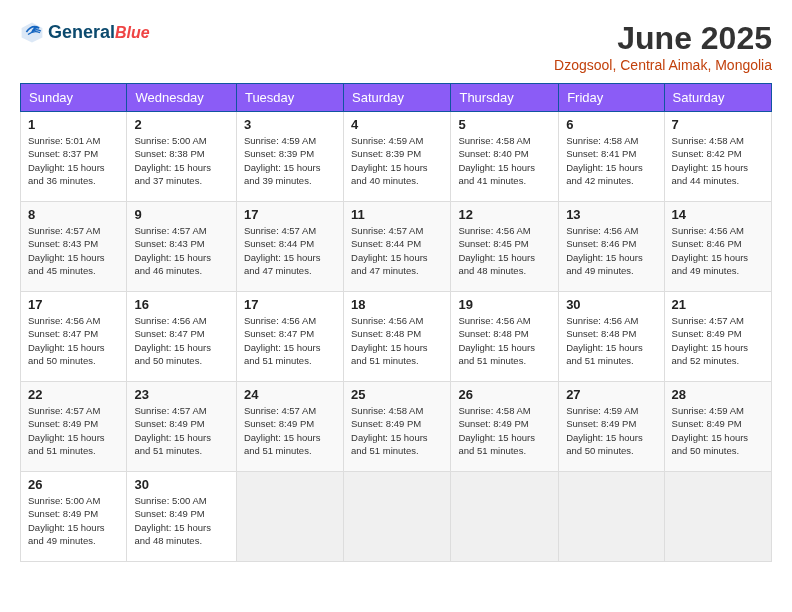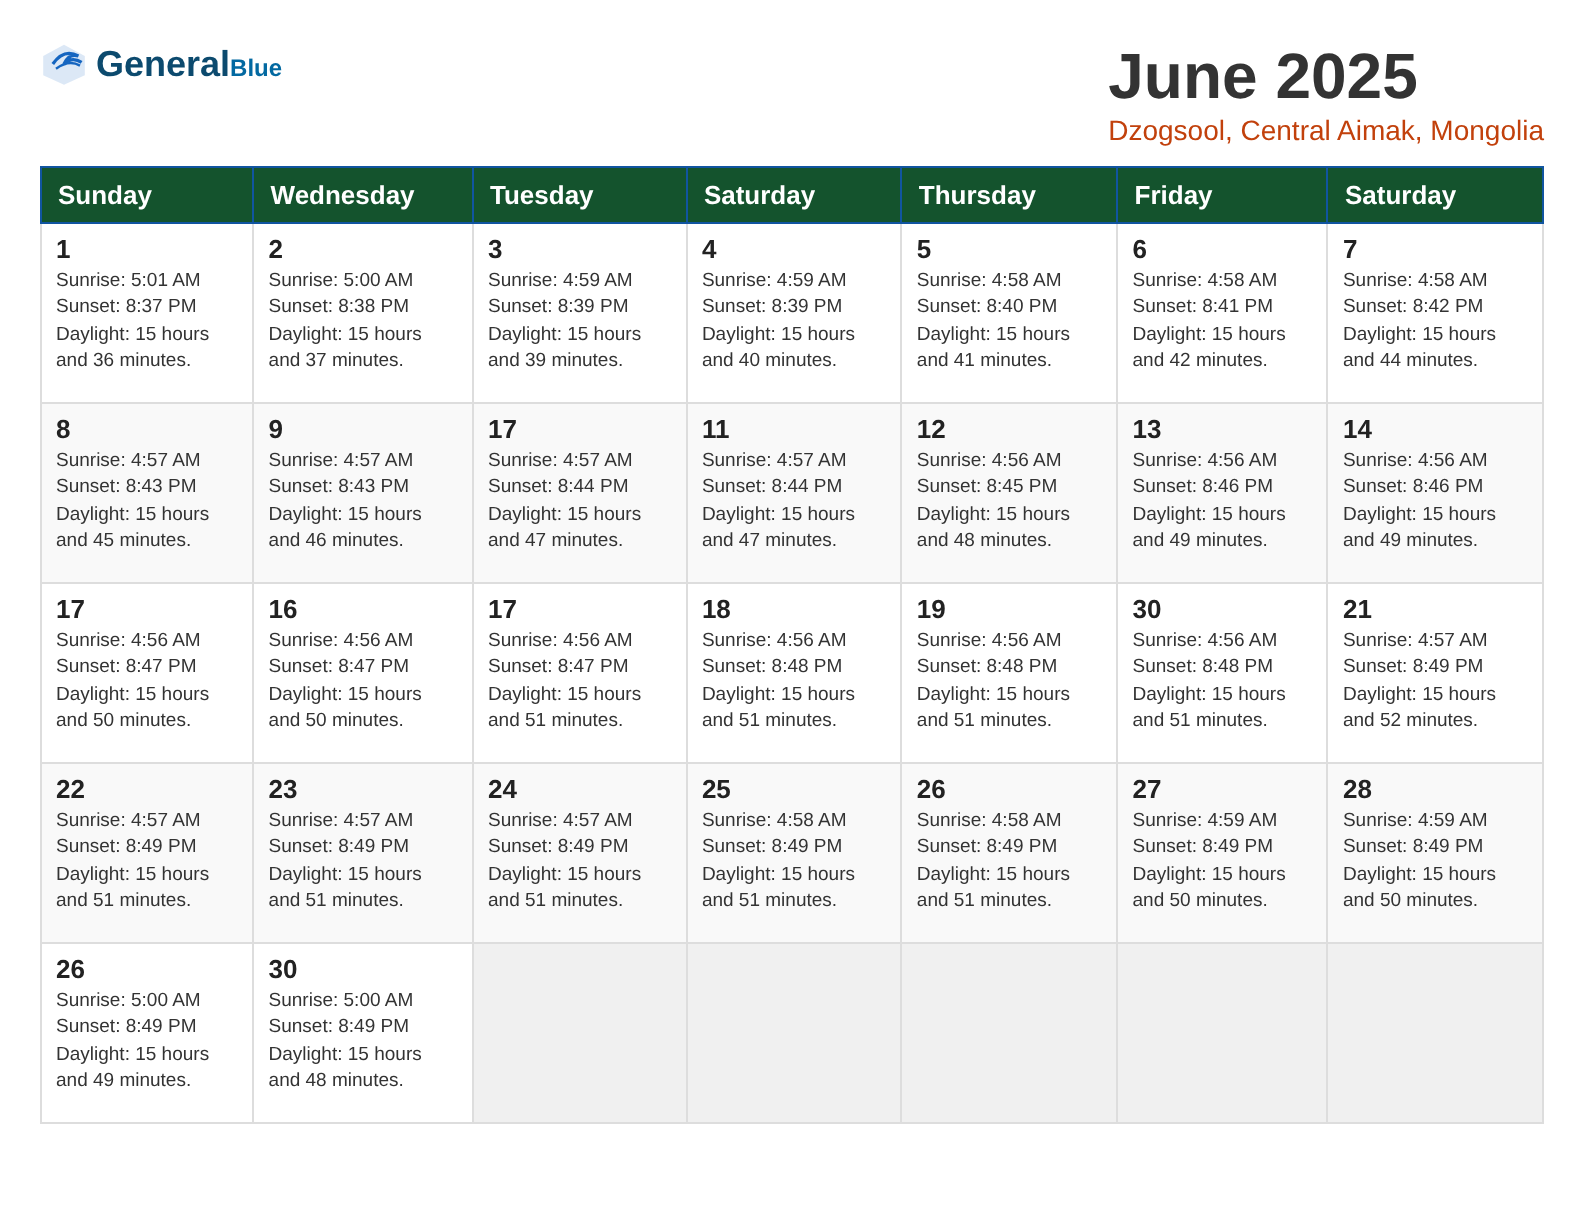--- a/index.html
+++ b/index.html
@@ -20,51 +20,53 @@
       display: flex;
       align-items: center;
       gap: 4px;
     }
     .logo-text-general {
       font-size: 18px;
       font-weight: bold;
       color: #0c4a6e;
     }
     .logo-text-blue {
-      font-size: 12px;
+      font-size: 16px;
       font-weight: bold;
-      color: #0369a1;
+      color: #ef4444;
+      font-style: italic;
     }
     .logo-icon {
       width: 24px;
       height: 24px;
     }
     .title-area {
+      text-align: right;
     }
     .month-title {
       font-size: 32px;
       font-weight: bold;
       color: #333;
     }
     .location-title {
       font-size: 14px;
       color: #c2410c;
     }
     table {
       width: 100%;
       border-collapse: collapse;
       font-size: 10.5px;
     }
     thead tr th {
-      background-color: #14532d;
+      background-color: #8b5cf6;
       color: #fff;
       text-align: left;
       padding: 6px 8px;
       font-size: 13px;
-      font-weight: bold;
+      font-weight: normal;
       border: 1px solid #1155a0;
     }
     tbody tr {
       background: #fff;
     }
     tbody tr:nth-child(even) {
       background: #f9f9f9;
     }
     tbody td {
       border: 1px solid #ddd;

